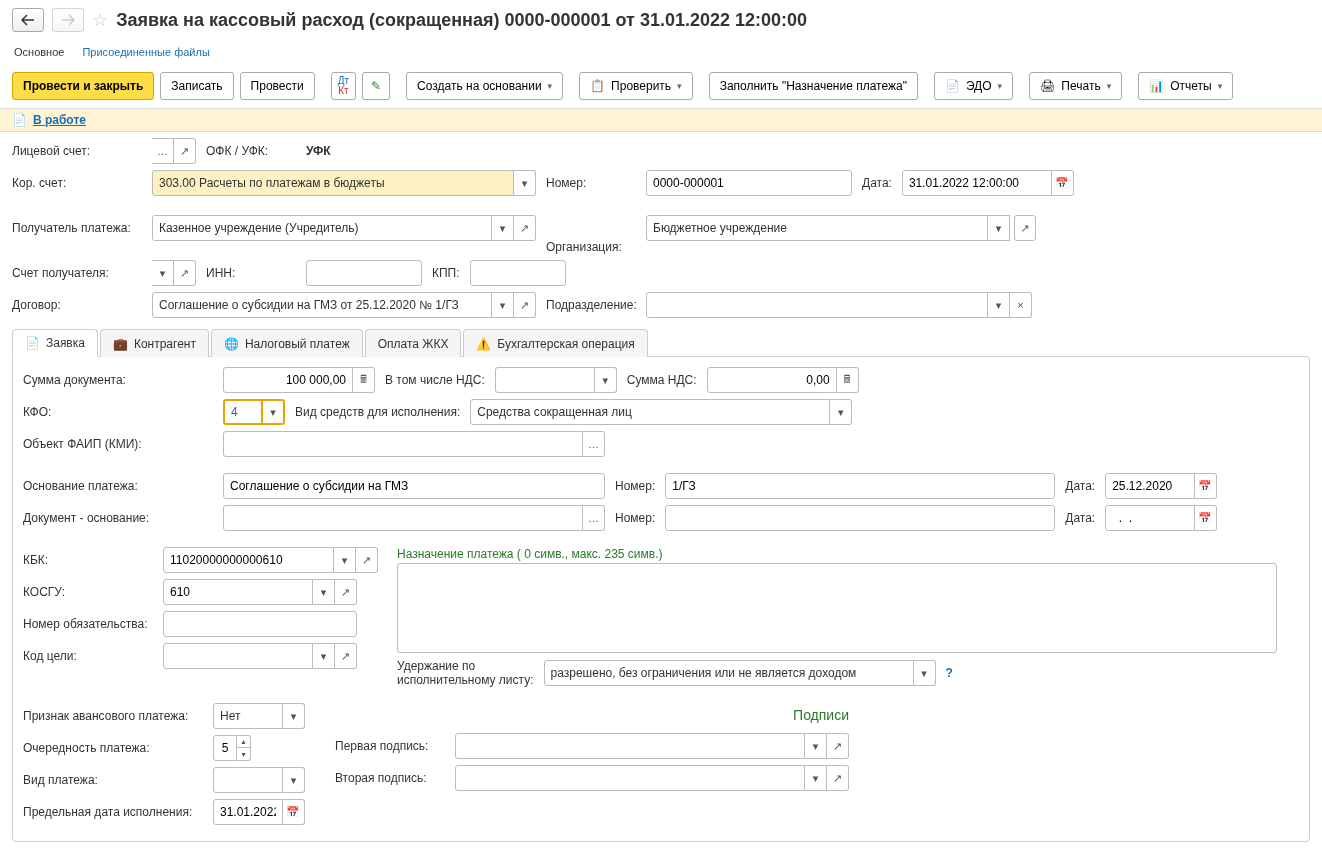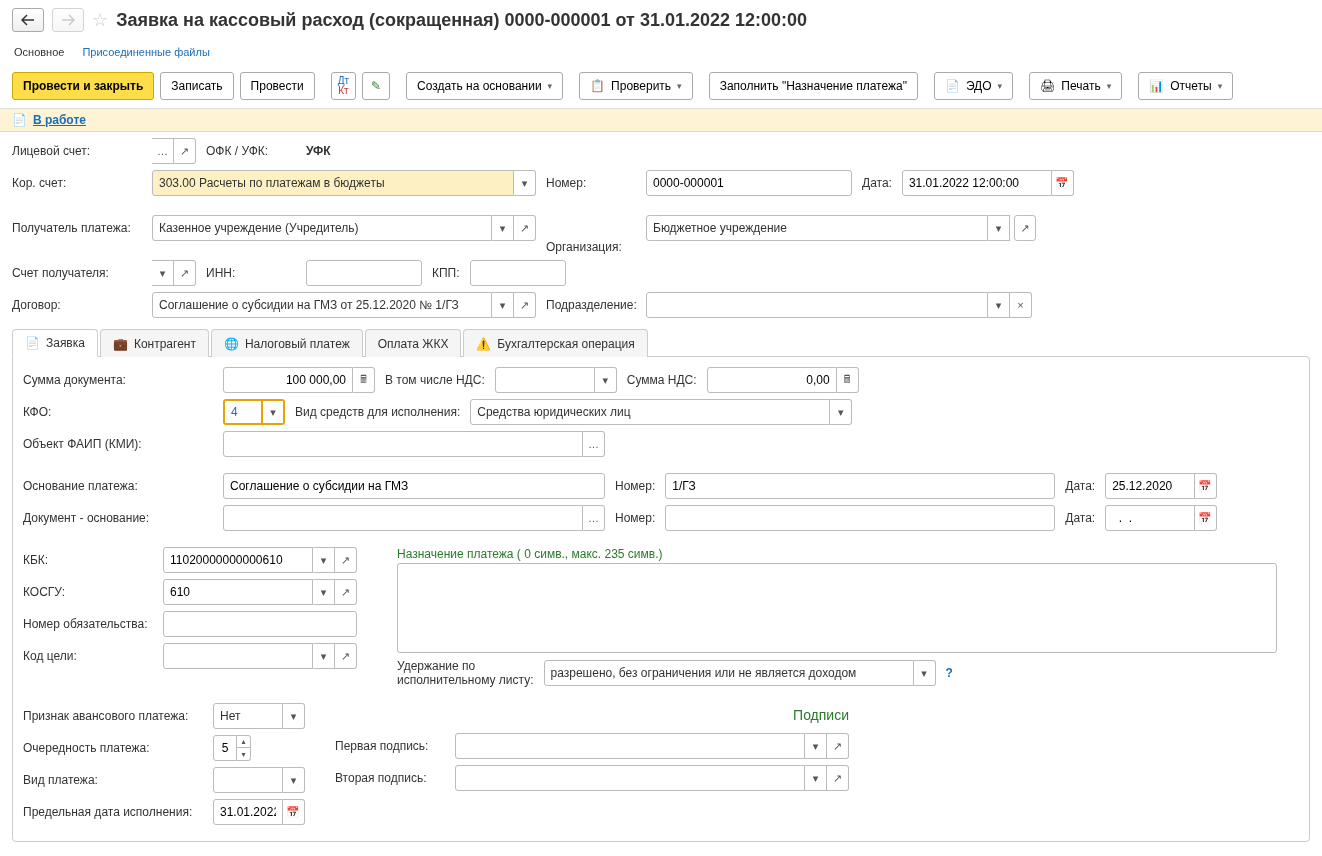--- a/index.html
+++ b/index.html
@@ -346,21 +346,21 @@
     </div>
 
     <div class="row">
       <div class="label-wide">КФО:</div>
       <div class="field kfo-field">
         <input value="4" style="">
         <div class="fbtn">▾</div>
       </div>
       <div>Вид средств для исполнения:</div>
       <div class="field">
-        <div class="fvalue" style="width:360px;">Средства юридических лиц</div>
+        <div class="fvalue" style="width:360px;">Средства сокращенная лиц</div>
         <div class="fbtn">▾</div>
       </div>
     </div>
 
     <div class="row">
       <div class="label-wide">Объект ФАИП (КМИ):</div>
       <div class="field">
         <input style="width: 360px;">
         <div class="fbtn">…</div>
       </div>
@@ -401,21 +401,21 @@
       </div>
     </div>
 
     <div style="height:10px;"></div>
 
     <div style="display:flex; gap:14px; align-items:flex-start;">
       <div style="width:360px;">
         <div class="row">
           <div style="width:130px;">КБК:</div>
           <div class="field">
-            <input style="width: 150px;" value="11020000000000610">
+            <input style="width: 171px;" value="11020000000000610">
             <div class="fbtn">▾</div>
             <div class="fbtn">↗</div>
           </div>
         </div>
         <div class="row">
           <div style="width:130px;">КОСГУ:</div>
           <div class="field">
             <input style="width: 150px;" value="610">
             <div class="fbtn">▾</div>
             <div class="fbtn">↗</div>

